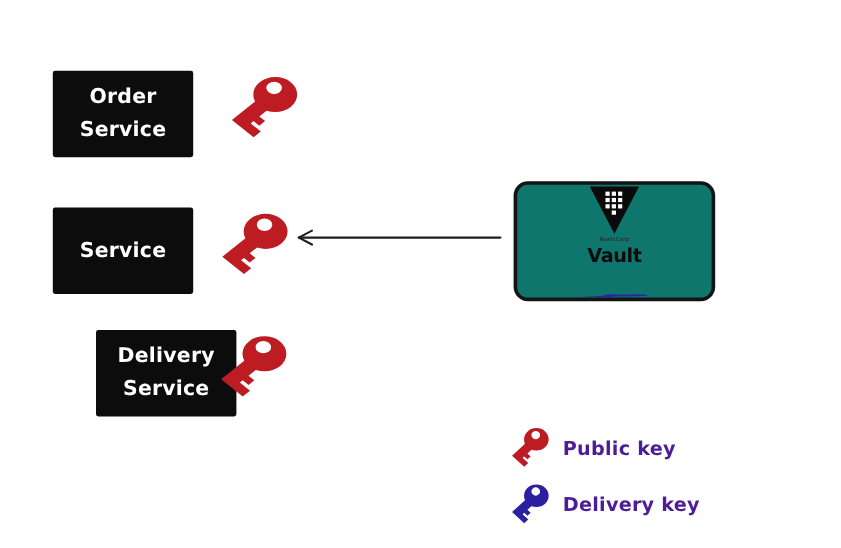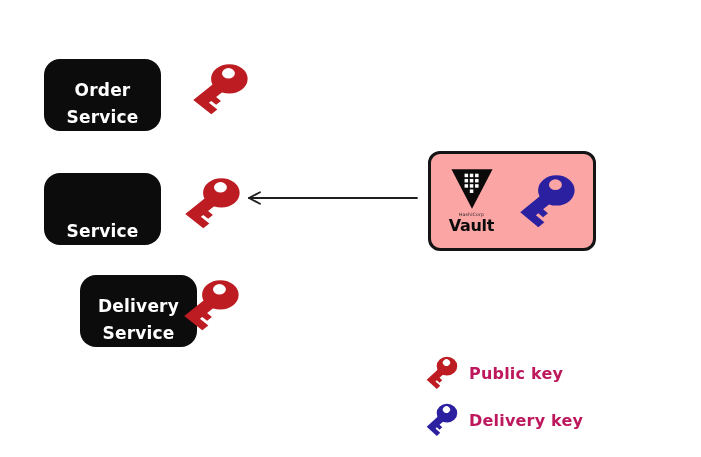--- a/index.html
+++ b/index.html
@@ -3,40 +3,40 @@
 <meta charset="utf-8">
 <style>
   html,body{margin:0;padding:0;background:#ffffff;}
   .canvas{
     position:relative;width:701px;height:457px;background:#ffffff;
     font-family:"DejaVu Sans","Liberation Sans",sans-serif;overflow:hidden;
   }
   
   .service{
     position:absolute;left:44px;width:117px;height:72px;
-    background:#0c0c0c;border-radius:16px;color:#ffffff;
-    display:flex;flex-direction:column;align-items:center;justify-content:flex-end;
+    background:#0c0c0c;border-radius:2px;color:#ffffff;
+    display:flex;flex-direction:column;align-items:center;justify-content:center;
     font-weight:bold;font-size:17px;line-height:27px;letter-spacing:.2px;
   }
   .key{position:absolute;}
   
   .arrow-svg{position:absolute;left:242px;top:189px;width:180px;height:18px;}
   
   .vault-card{
     position:absolute;left:428px;top:151px;width:168px;height:100px;
-    background:#fca5a5;border:3px solid #141414;border-radius:12px;
-    box-sizing:border-box;display:flex;align-items:center;justify-content:center;gap:24px;
+    background:#0f766e;border:3px solid #141414;border-radius:12px;
+    box-sizing:border-box;display:flex;align-items:center;justify-content:center;gap:24px;flex-direction:column;
   }
   .vault-logo-col{display:flex;flex-direction:column;align-items:center;line-height:1;}
   .vault-brand{font-size:4.5px;color:#1c1c1c;margin-top:3px;letter-spacing:.2px;}
   .vault-name{font-size:16px;font-weight:bold;color:#0b0b0b;margin-top:1px;letter-spacing:-.3px;}
   
   .legend{position:absolute;left:426px;top:354px;display:flex;flex-direction:column;gap:9px;}
   .legend-row{display:flex;align-items:center;gap:11px;height:38px;}
-  .legend-label{font-size:16px;font-weight:bold;color:#be185d;letter-spacing:.2px;}
+  .legend-label{font-size:16px;font-weight:bold;color:#4c1d95;letter-spacing:.2px;}
 </style>
 </head>
 <body>
 
 <svg width="0" height="0" style="position:absolute" aria-hidden="true">
   <defs>
     <g id="key-shape" transform="rotate(-45 50 50)">
       <path d="M14 40 H56 V56 H36 V64 H28 V56 H24 V70 H14 Z"></path>
       <path fill-rule="evenodd" d="M66 26.5 a21.5 21.5 0 1 0 0 43 a21.5 21.5 0 1 0 0 -43 Z
                                    M71 33.9 a7.6 7.6 0 1 0 0 15.2 a7.6 7.6 0 1 0 0 -15.2 Z"></path>

